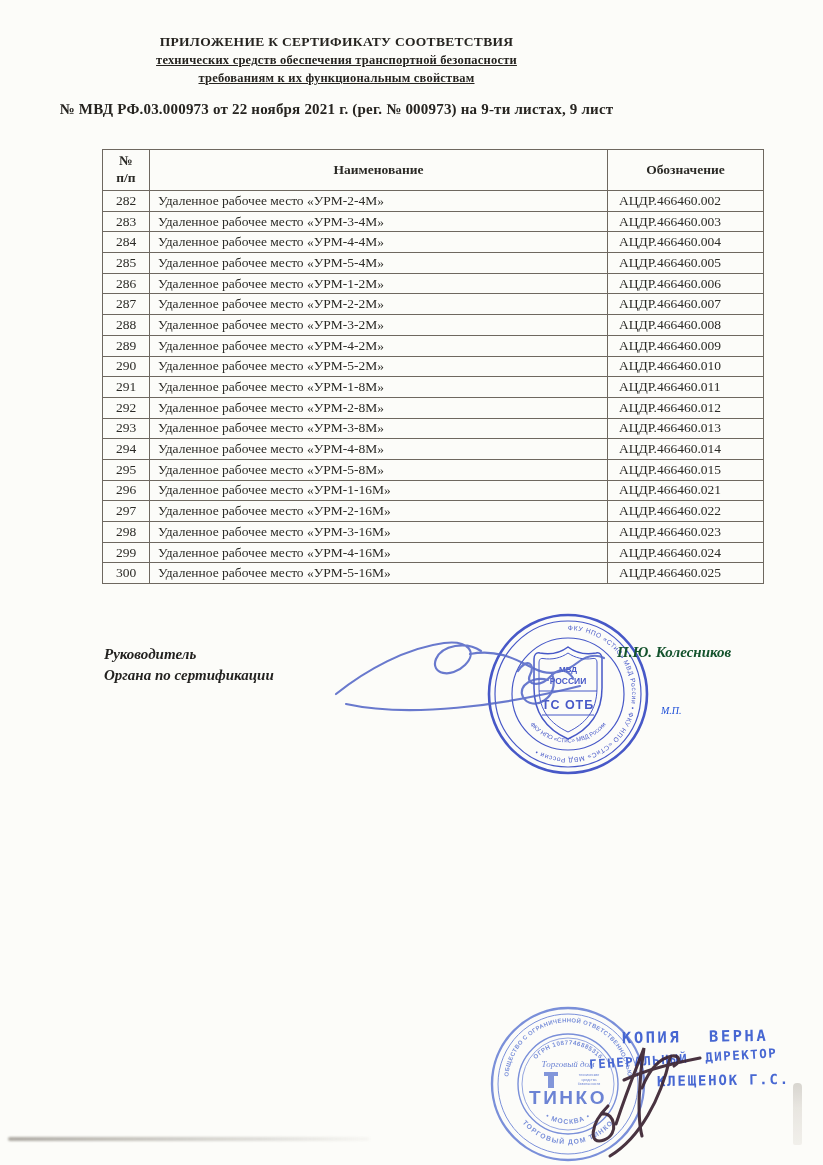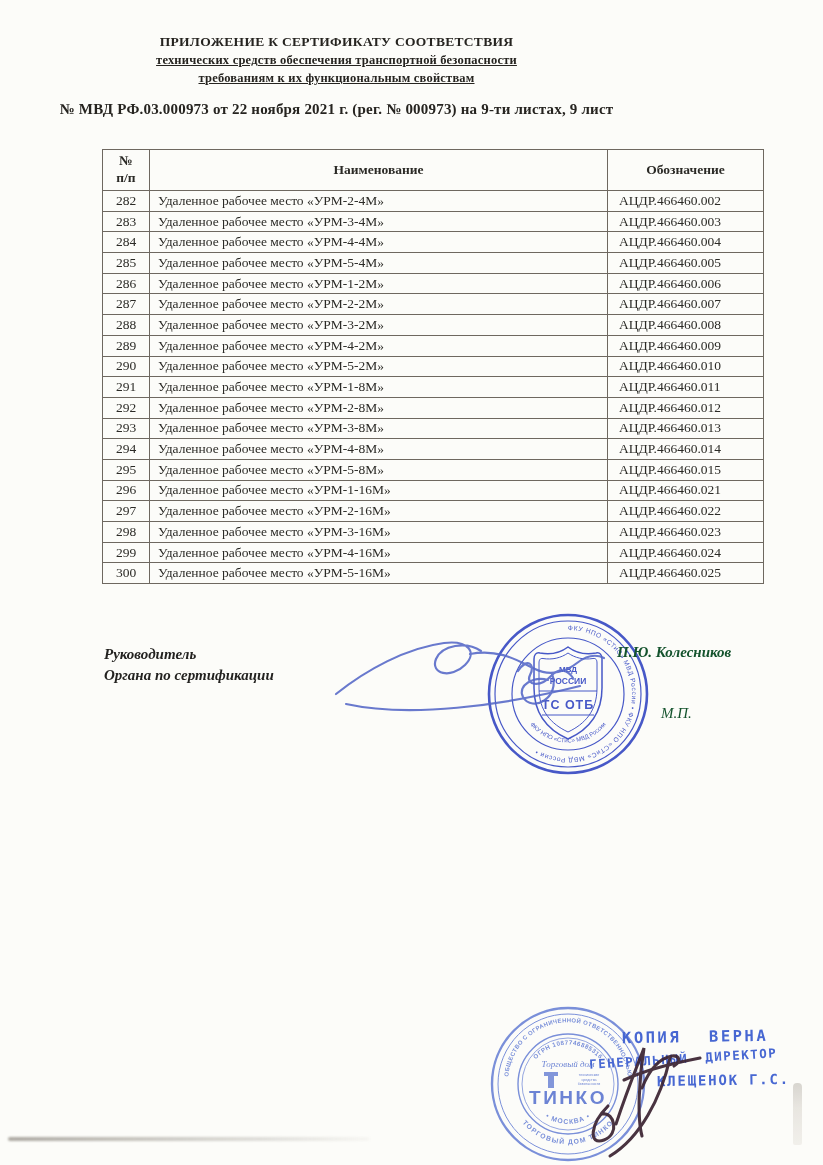--- a/index.html
+++ b/index.html
@@ -34,21 +34,21 @@
   .role-label{
     position:absolute;left:104px;top:628px;
     font-weight:bold;font-style:italic;font-size:15px;line-height:21px;color:#232220;margin-top:16px;
   }
   .signer-name{
     position:absolute;left:617px;top:644px;z-index:5;
     font-weight:bold;font-style:italic;font-size:15px;color:#14532d;
   }
   .seal-abbr{
     position:absolute;left:661px;top:705px;z-index:5;
-    font-style:italic;font-size:15px;color:#14532d;
+    font-style:italic;font-size:10px;color:#1d4ed8;
   }
   .sig-blue{position:absolute;left:318px;top:608px;z-index:4;}
   .stamp-mvd{position:absolute;left:486px;top:612px;z-index:2;opacity:.93;}
   
   .stamp-tinko{position:absolute;left:488px;top:1004px;z-index:1;opacity:.9;}
   .copy-stamp-line{
     position:absolute;z-index:2;
     font-family:"DejaVu Sans Mono", monospace;font-weight:bold;color:#4767d2;
   }
   .copy-line1{left:622px;top:1028px;font-size:15.5px;letter-spacing:2.5px;word-spacing:16px;transform:rotate(-1deg);}

